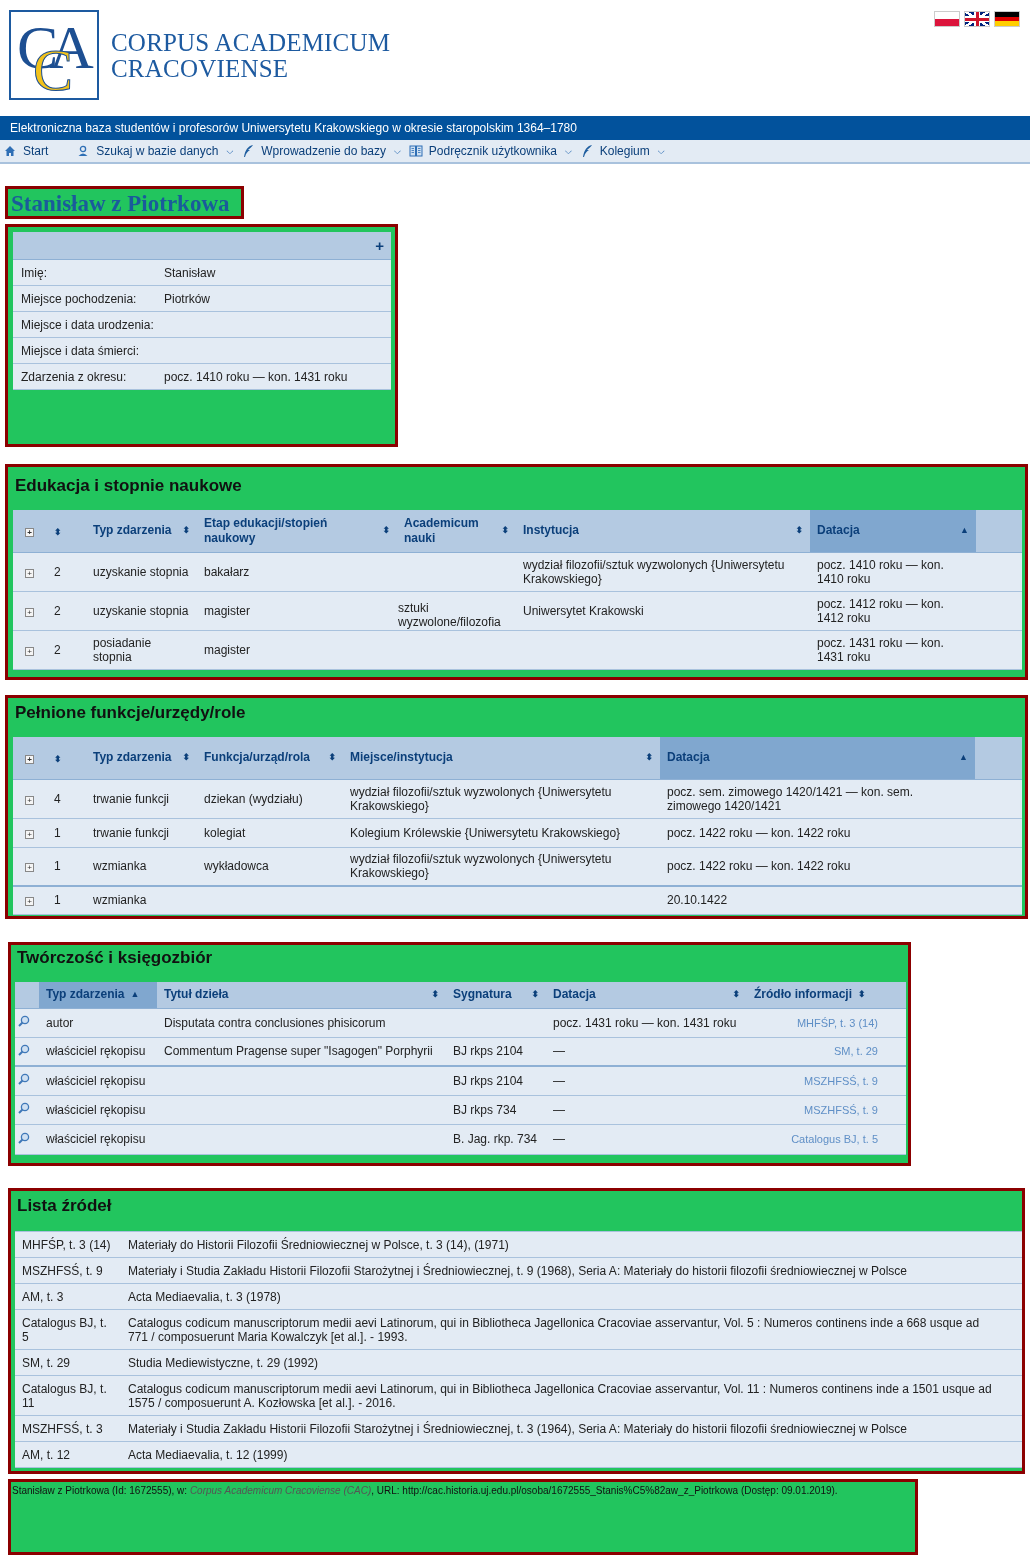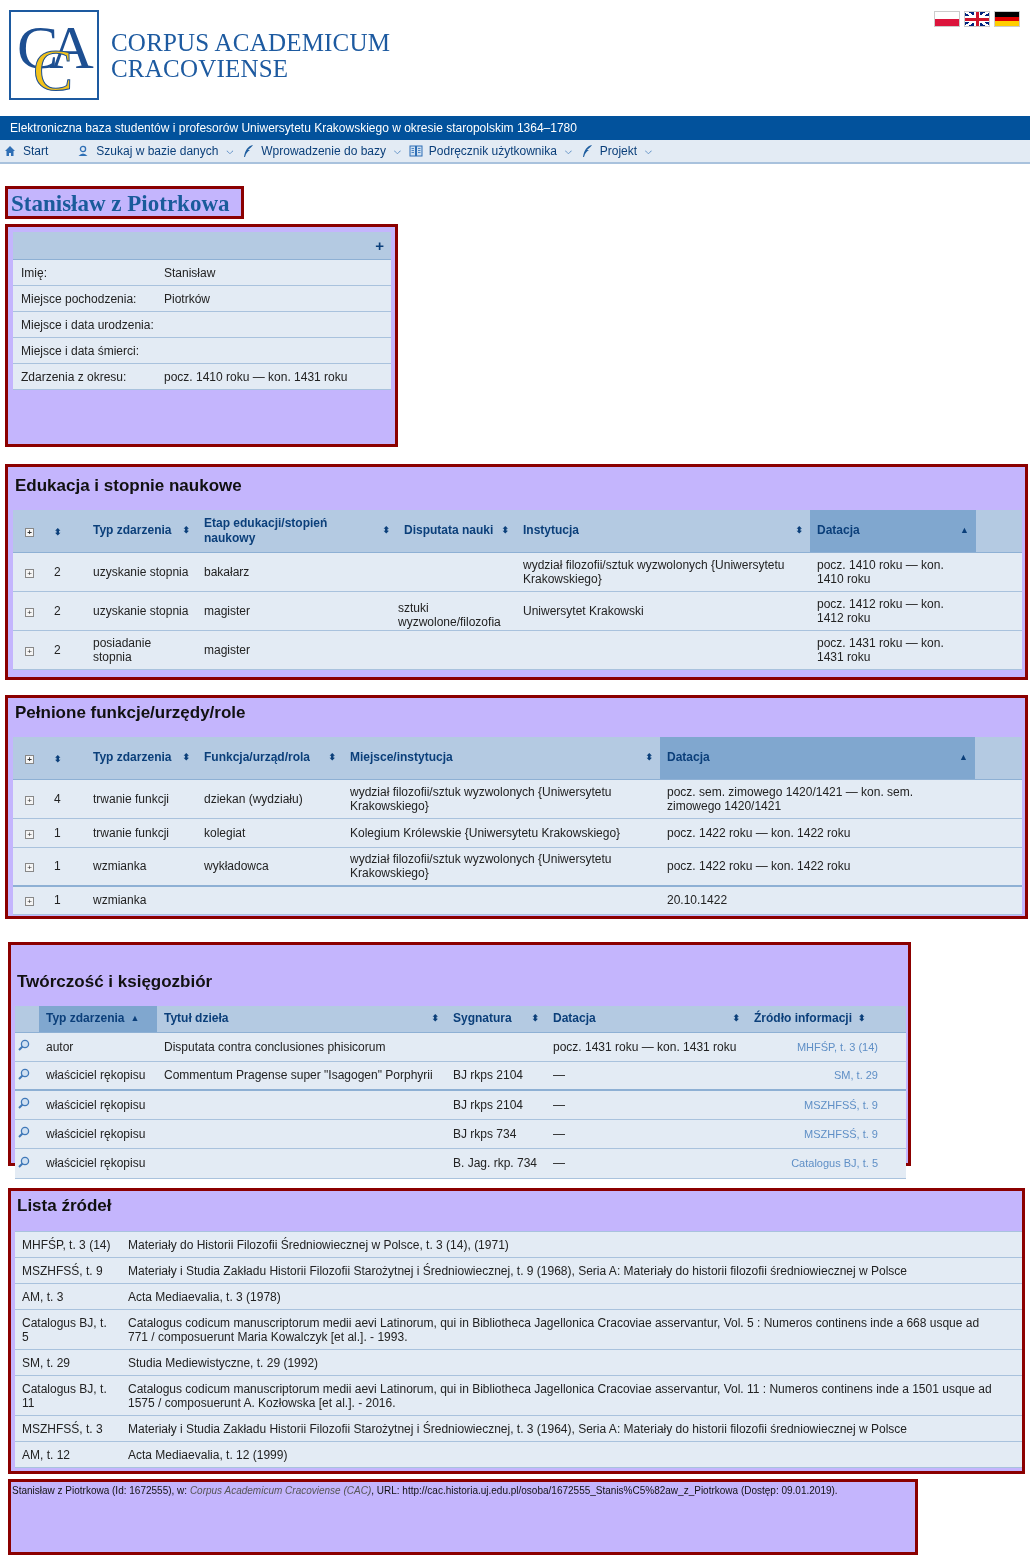--- a/index.html
+++ b/index.html
@@ -25,21 +25,21 @@
       #00247d; }
   .flag-de { background: linear-gradient(#000 33%, #dd0000 33%, #dd0000 66%, #ffce00 66%); }
 
   .banner { position: absolute; top: 116px; left: 0; width: 1030px; height: 24px; background: #02529c; color: #fff; font-size: 12px; line-height: 24px; padding-left: 10px; }
   .nav { position: absolute; top: 140px; left: 0; width: 1030px; height: 24px; background: #e3ebf4; border-bottom: 2px solid #a9c2dd; display: flex; align-items: center; font-size: 12px; color: #0b3f7a; }
   .nav-item { display: flex; align-items: center; height: 100%; cursor: pointer; }
   .nav-item .ico { width: 14px; height: 14px; margin-right: 6px; display: inline-flex; align-items: center; justify-content: center; color: #2f6fb5; font-size: 12px; }
   .nav-item .chev { margin-left: 8px; font-size: 9px; color: #2f6fb5; }
 
   
-  .frame { position: absolute; border: 3px solid #8b0000; background: #c4b5fd; }
+  .frame { position: absolute; border: 3px solid #8b0000; background: #22c55e; }
   .title-frame { left: 5px; top: 186px; width: 239px; height: 33px; }
   .person-title { font-family: "Liberation Serif", serif; font-weight: bold; font-size: 23px; color: #1a5b9b; padding: 2px 0 0 3px; line-height: 26px; }
 
   .info-frame { left: 5px; top: 224px; width: 393px; height: 223px; padding: 5px 4px 0 5px; }
   .info-head { height: 28px; background: #b4cae2; border-bottom: 1px solid #8eb0d4; position: relative; }
   .info-head .plus { position: absolute; right: 7px; top: 6px; font-size: 15px; font-weight: bold; color: #0b3f7a; cursor: pointer; line-height: 15px; }
   .info-row { height: 26px; background: #e3ebf4; border-bottom: 1px solid #a9c2dd; display: flex; align-items: center; font-size: 12px; }
   .info-row .lbl { width: 151px; padding-left: 8px; }
   .info-row .val { flex: 1; }
 
@@ -123,21 +123,21 @@
     </span>
     <span>Podręcznik użytkownika</span>
     <span class="chev">⌵</span>
   </div>
   <div class="nav-item" style="margin-left:8px;">
     <span class="ico">
       <svg width="12" height="14" viewBox="0 0 12 14">
           <path d="M11 1 C6 2 3 6 2 13 L3 13 C4 9 6 7 8 6 L6 6 C8 4 10 3 11 1 Z" fill="#1f5e9f"></path>
         </svg>
     </span>
-    <span>Projekt</span>
+    <span>Kolegium</span>
     <span class="chev">⌵</span>
   </div>
 </div>
 
 <div class="frame title-frame">
   <div class="person-title">Stanisław z Piotrkowa</div>
 </div>
 
 <div class="frame info-frame">
   <div class="info-head">
@@ -179,21 +179,21 @@
             </div>
           </th>
       <th style="width:200px;">
             <div class="th-inner">
               <span>Etap edukacji/stopień naukowy</span>
               <span class="sort">⬍</span>
             </div>
           </th>
       <th style="width:119px;">
             <div class="th-inner">
-              <span>Disputata nauki</span>
+              <span>Academicum nauki</span>
               <span class="sort">⬍</span>
             </div>
           </th>
       <th style="width:294px;">
             <div class="th-inner">
               <span>Instytucja</span>
               <span class="sort">⬍</span>
             </div>
           </th>
       <th class="sorted" style="width:166px;">
@@ -305,21 +305,21 @@
       <td></td>
       <td></td>
       <td>20.10.1422</td>
       <td></td>
     </tr>
   </tbody>
     </table>
 </div>
 
 <div class="frame two-frame">
-  <div class="sec-title" style="padding-top:3px; height:37px;margin-top:24px;">Twórczość i księgozbiór</div>
+  <div class="sec-title" style="padding-top:3px; height:37px;">Twórczość i księgozbiór</div>
   <table class="grid" style="width:891px;">
     <tbody>
         <tr style="height:26px;">
       <th style="width:24px; padding:0;"></th>
       <th class="sorted" style="width:118px;">
             <div class="th-inner" style="justify-content:flex-start;">
               <span>Typ zdarzenia</span>
               <span class="sort">▲</span>
             </div>
           </th>

